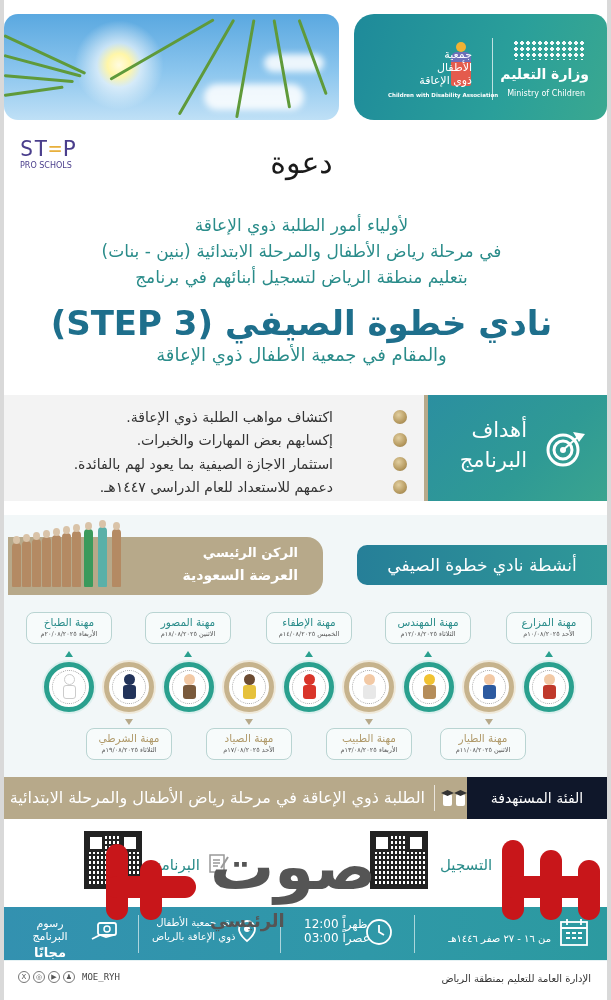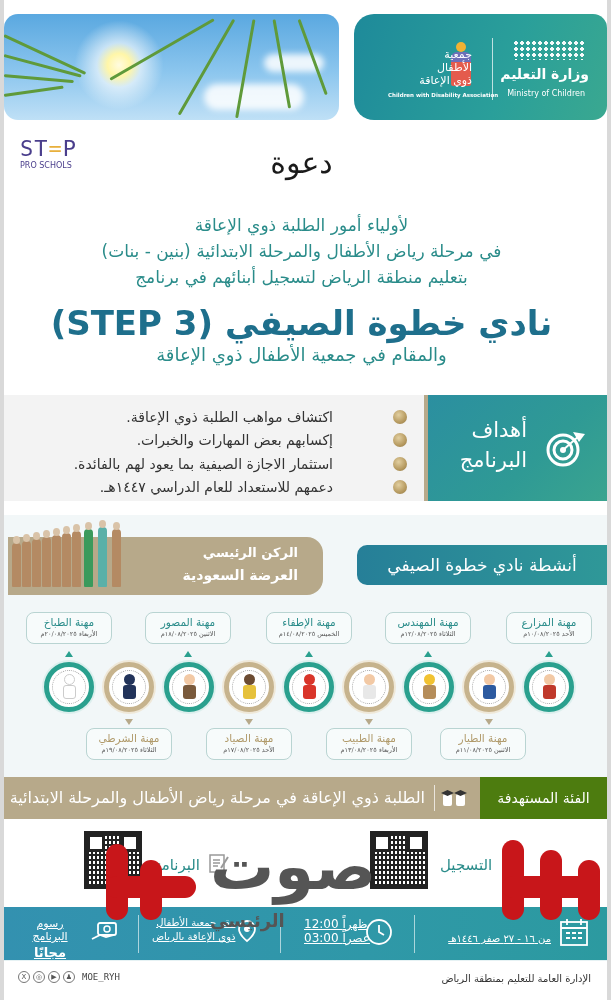--- a/index.html
+++ b/index.html
@@ -72,41 +72,41 @@
   .medal.gold { border: 5px solid #c6b38d; box-shadow: 0 0 0 2px #efe8d8; }
   .medal .kid { position: absolute; left: 13px; top: 7px; width: 14px; height: 26px; }
   .medal .kid .h { position: absolute; left: 2px; top: 0; width: 11px; height: 11px; border-radius: 50%; background: #f2c9a5; }
   .medal .kid .b { position: absolute; left: 1px; top: 11px; width: 13px; height: 14px; border-radius: 3px; }
   .medal .ring { position: absolute; inset: 3px; border-radius: 50%; border: 1px dotted #aaa; }
   .tri-up { position: absolute; width: 0; height: 0; border-left: 4px solid transparent; border-right: 4px solid transparent; border-bottom: 6px solid #2aa08e; }
   .tri-dn { position: absolute; width: 0; height: 0; border-left: 4px solid transparent; border-right: 4px solid transparent; border-top: 6px solid #b7a98a; }
 
   
   .target { position: absolute; left: 4px; top: 777px; width: 603px; height: 42px; background: #b7a98a; }
-  .target-label { position: absolute; right: 0; top: 0; width: 127px; height: 42px; background: #4d7c0f; color: #fff;
+  .target-label { position: absolute; right: 0; top: 0; width: 140px; height: 42px; background: #0f172a; color: #fff;
     font-size: 14px; text-align: center; line-height: 42px; direction: rtl; }
   .target-text { position: absolute; right: 182px; top: 0; line-height: 42px; color: #fff; font-size: 16px; direction: rtl; }
   .target-sep { position: absolute; right: 172px; top: 8px; width: 1px; height: 26px; background: rgba(255,255,255,.7); }
   .grad-icon { position: absolute; right: 140px; top: 12px; width: 26px; height: 18px; }
 
   
   .qr { position: absolute; width: 58px; height: 58px; background-color: #fff;
     background-image: repeating-linear-gradient(0deg, #222 0 2px, transparent 2px 5px), repeating-linear-gradient(90deg, #222 0 2px, transparent 2px 4px);
     border: 3px solid #222; }
   .qr::before, .qr::after { content: ""; position: absolute; width: 12px; height: 12px; background: #fff; border: 3px solid #222; }
   .qr::before { left: 0; top: 0; }
   .qr::after { right: 0; top: 0; }
   .reg-label { position: absolute; font-size: 15px; color: #2a8c8a; direction: rtl; }
   .watermark { position: absolute; left: 100px; top: 840px; width: 500px; height: 80px; pointer-events: none; }
   .wm-red { position: absolute; background: #c8161a; border-radius: 14px; }
   .wm-gray { position: absolute; color: #555; font-size: 64px; font-weight: bold; direction: rtl; }
 
   
   .info { position: absolute; left: 4px; top: 907px; width: 603px; height: 53px; background: linear-gradient(90deg, #3391b0 0%, #2f98a8 60%, #2c9aa0 100%); color: #fff; }
-  .info .cell { position: absolute; top: 0; height: 53px; direction: rtl; font-size: 10px; text-decoration: underline; }
+  .info .cell { position: absolute; top: 0; height: 53px; direction: rtl; font-size: 10px; }
   .info .sep { position: absolute; top: 8px; width: 1px; height: 38px; background: rgba(255,255,255,.6); }
   .info .ic { position: absolute; top: 10px; width: 30px; height: 30px; border: 2px solid rgba(255,255,255,.85); }
 
   
   .footer { position: absolute; left: 4px; top: 960px; width: 603px; height: 40px; background: #fff; border-top: 1px solid #e6f2f4; }
   .footer .right { position: absolute; right: 16px; top: 12px; font-size: 10px; color: #333; direction: rtl; }
   .footer .left { position: absolute; left: 14px; top: 10px; display: flex; align-items: center; gap: 3px; }
   .soc { width: 12px; height: 12px; border-radius: 50%; border: 1px solid #777; font-size: 7px; line-height: 10px; text-align: center; color: #555; }
   .handle { font-family: "DejaVu Sans Mono", monospace; font-size: 9px; color: #444; margin-left: 4px; }
 </style>

